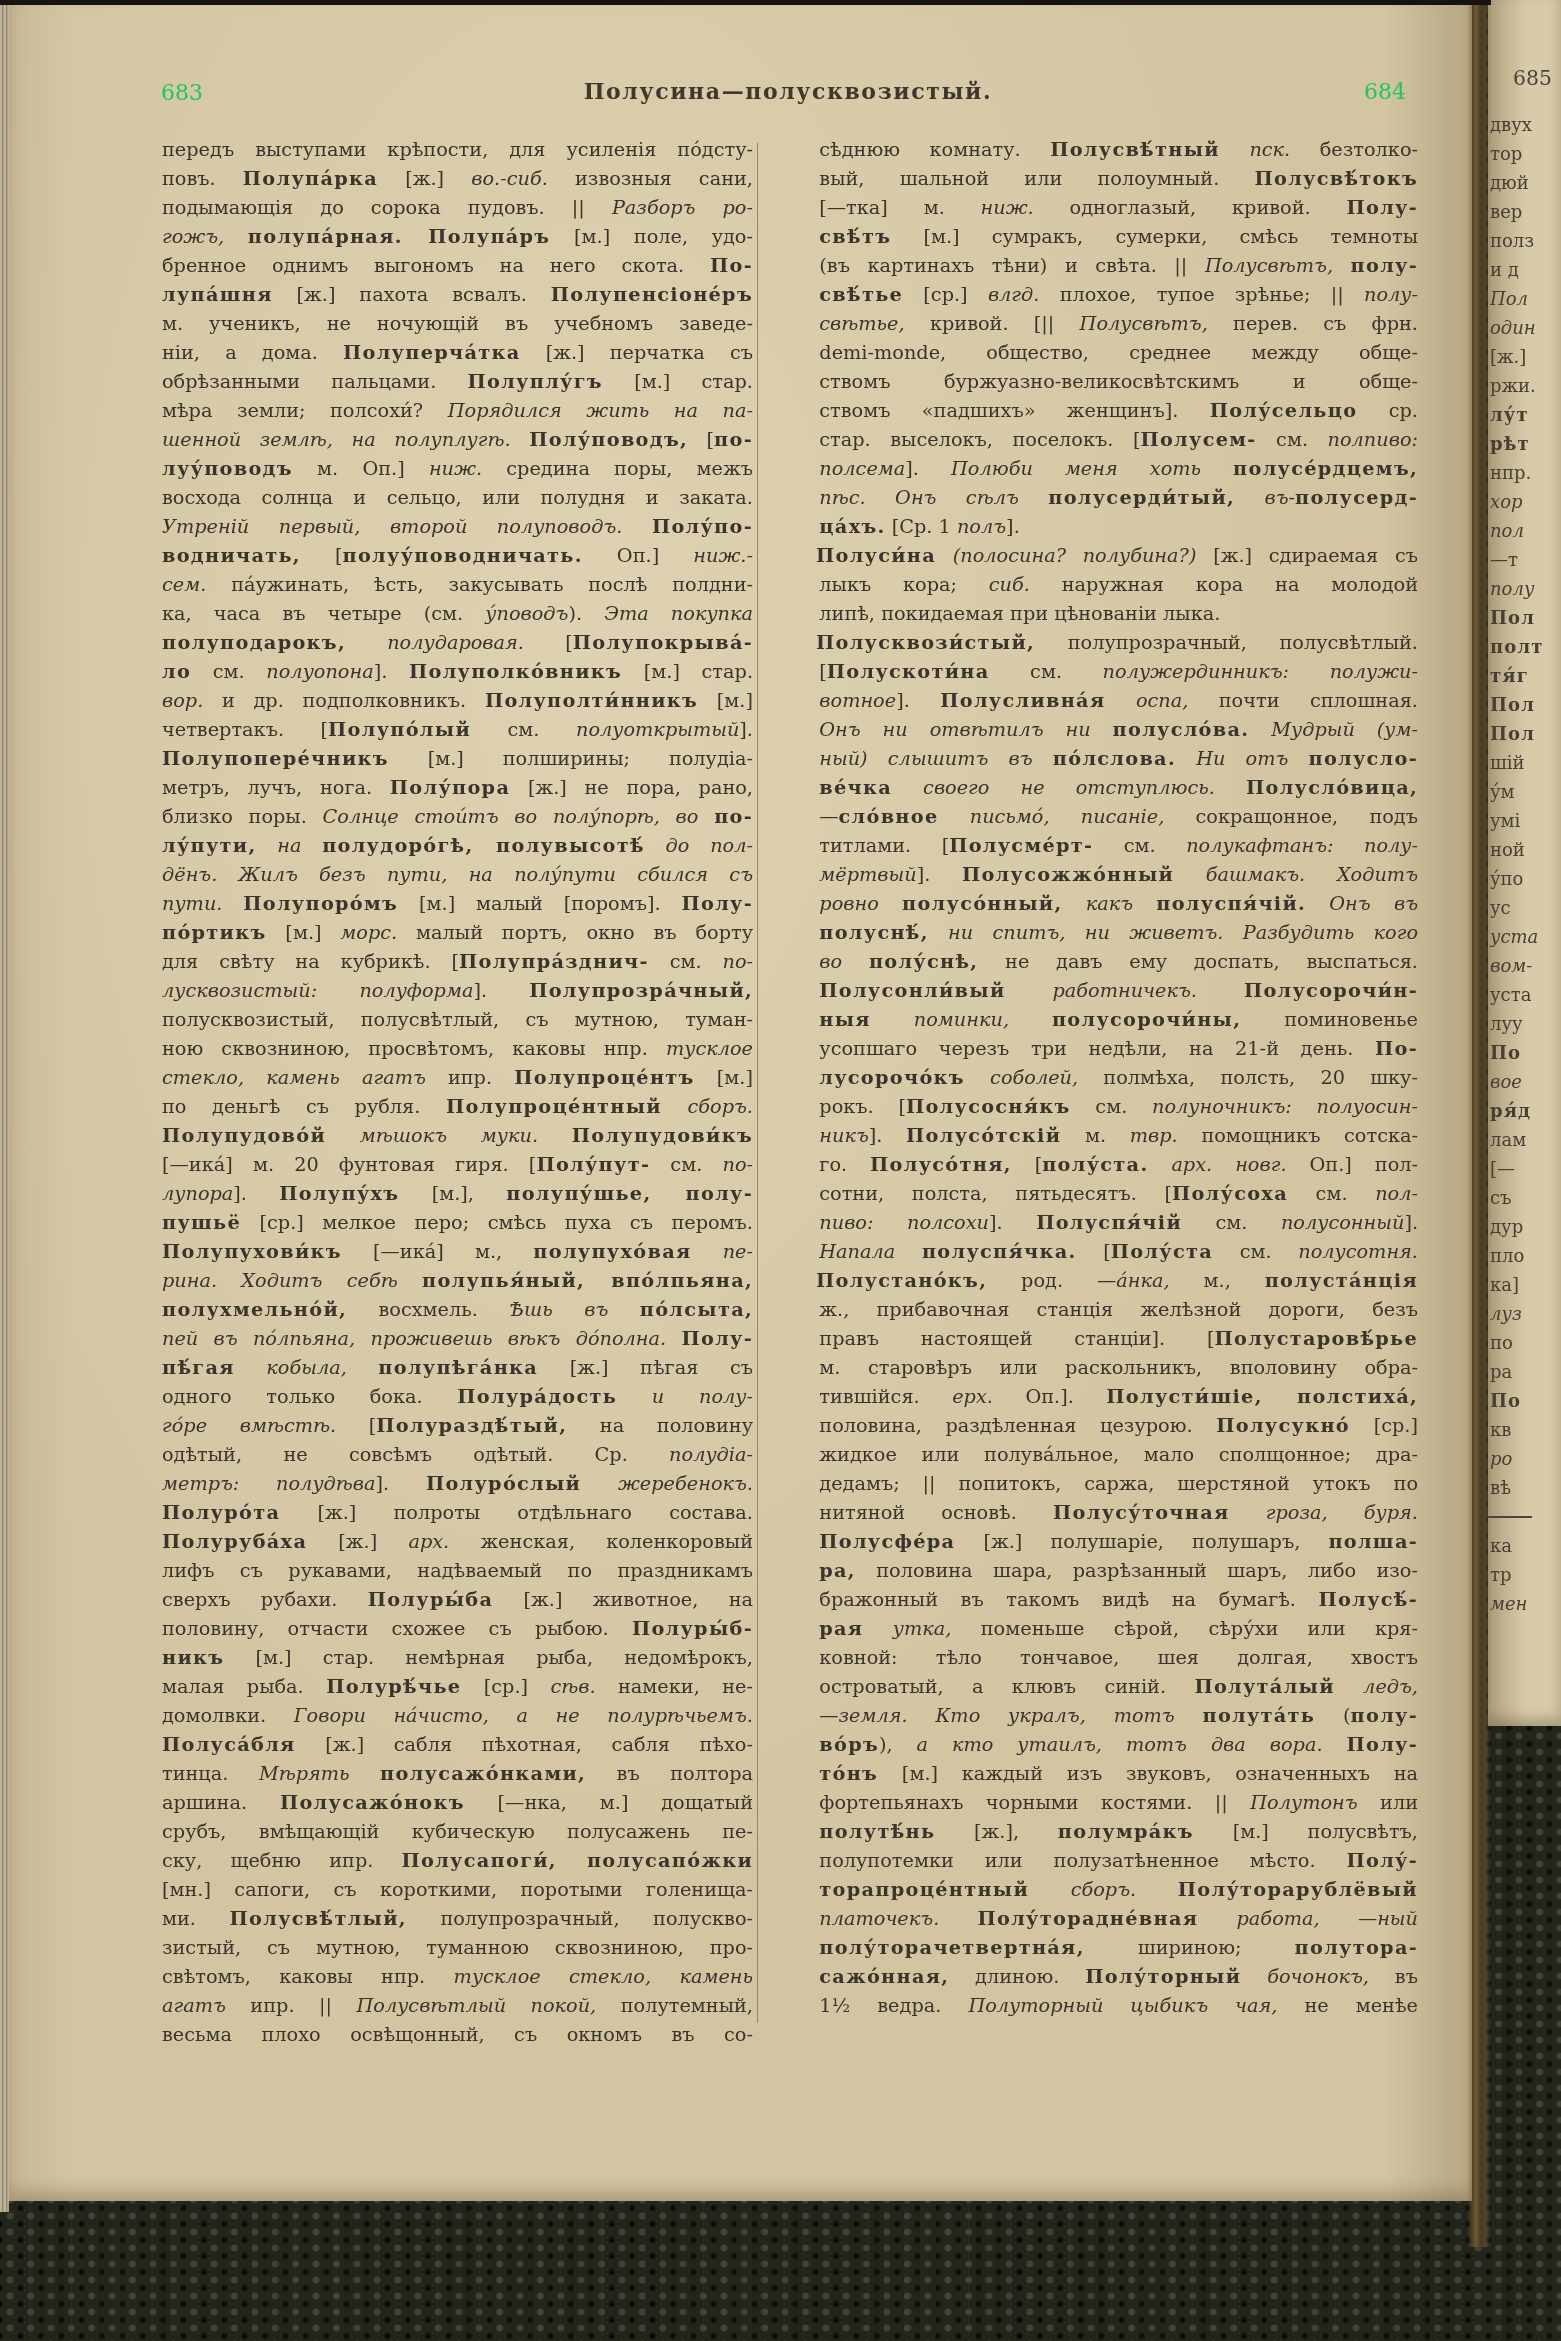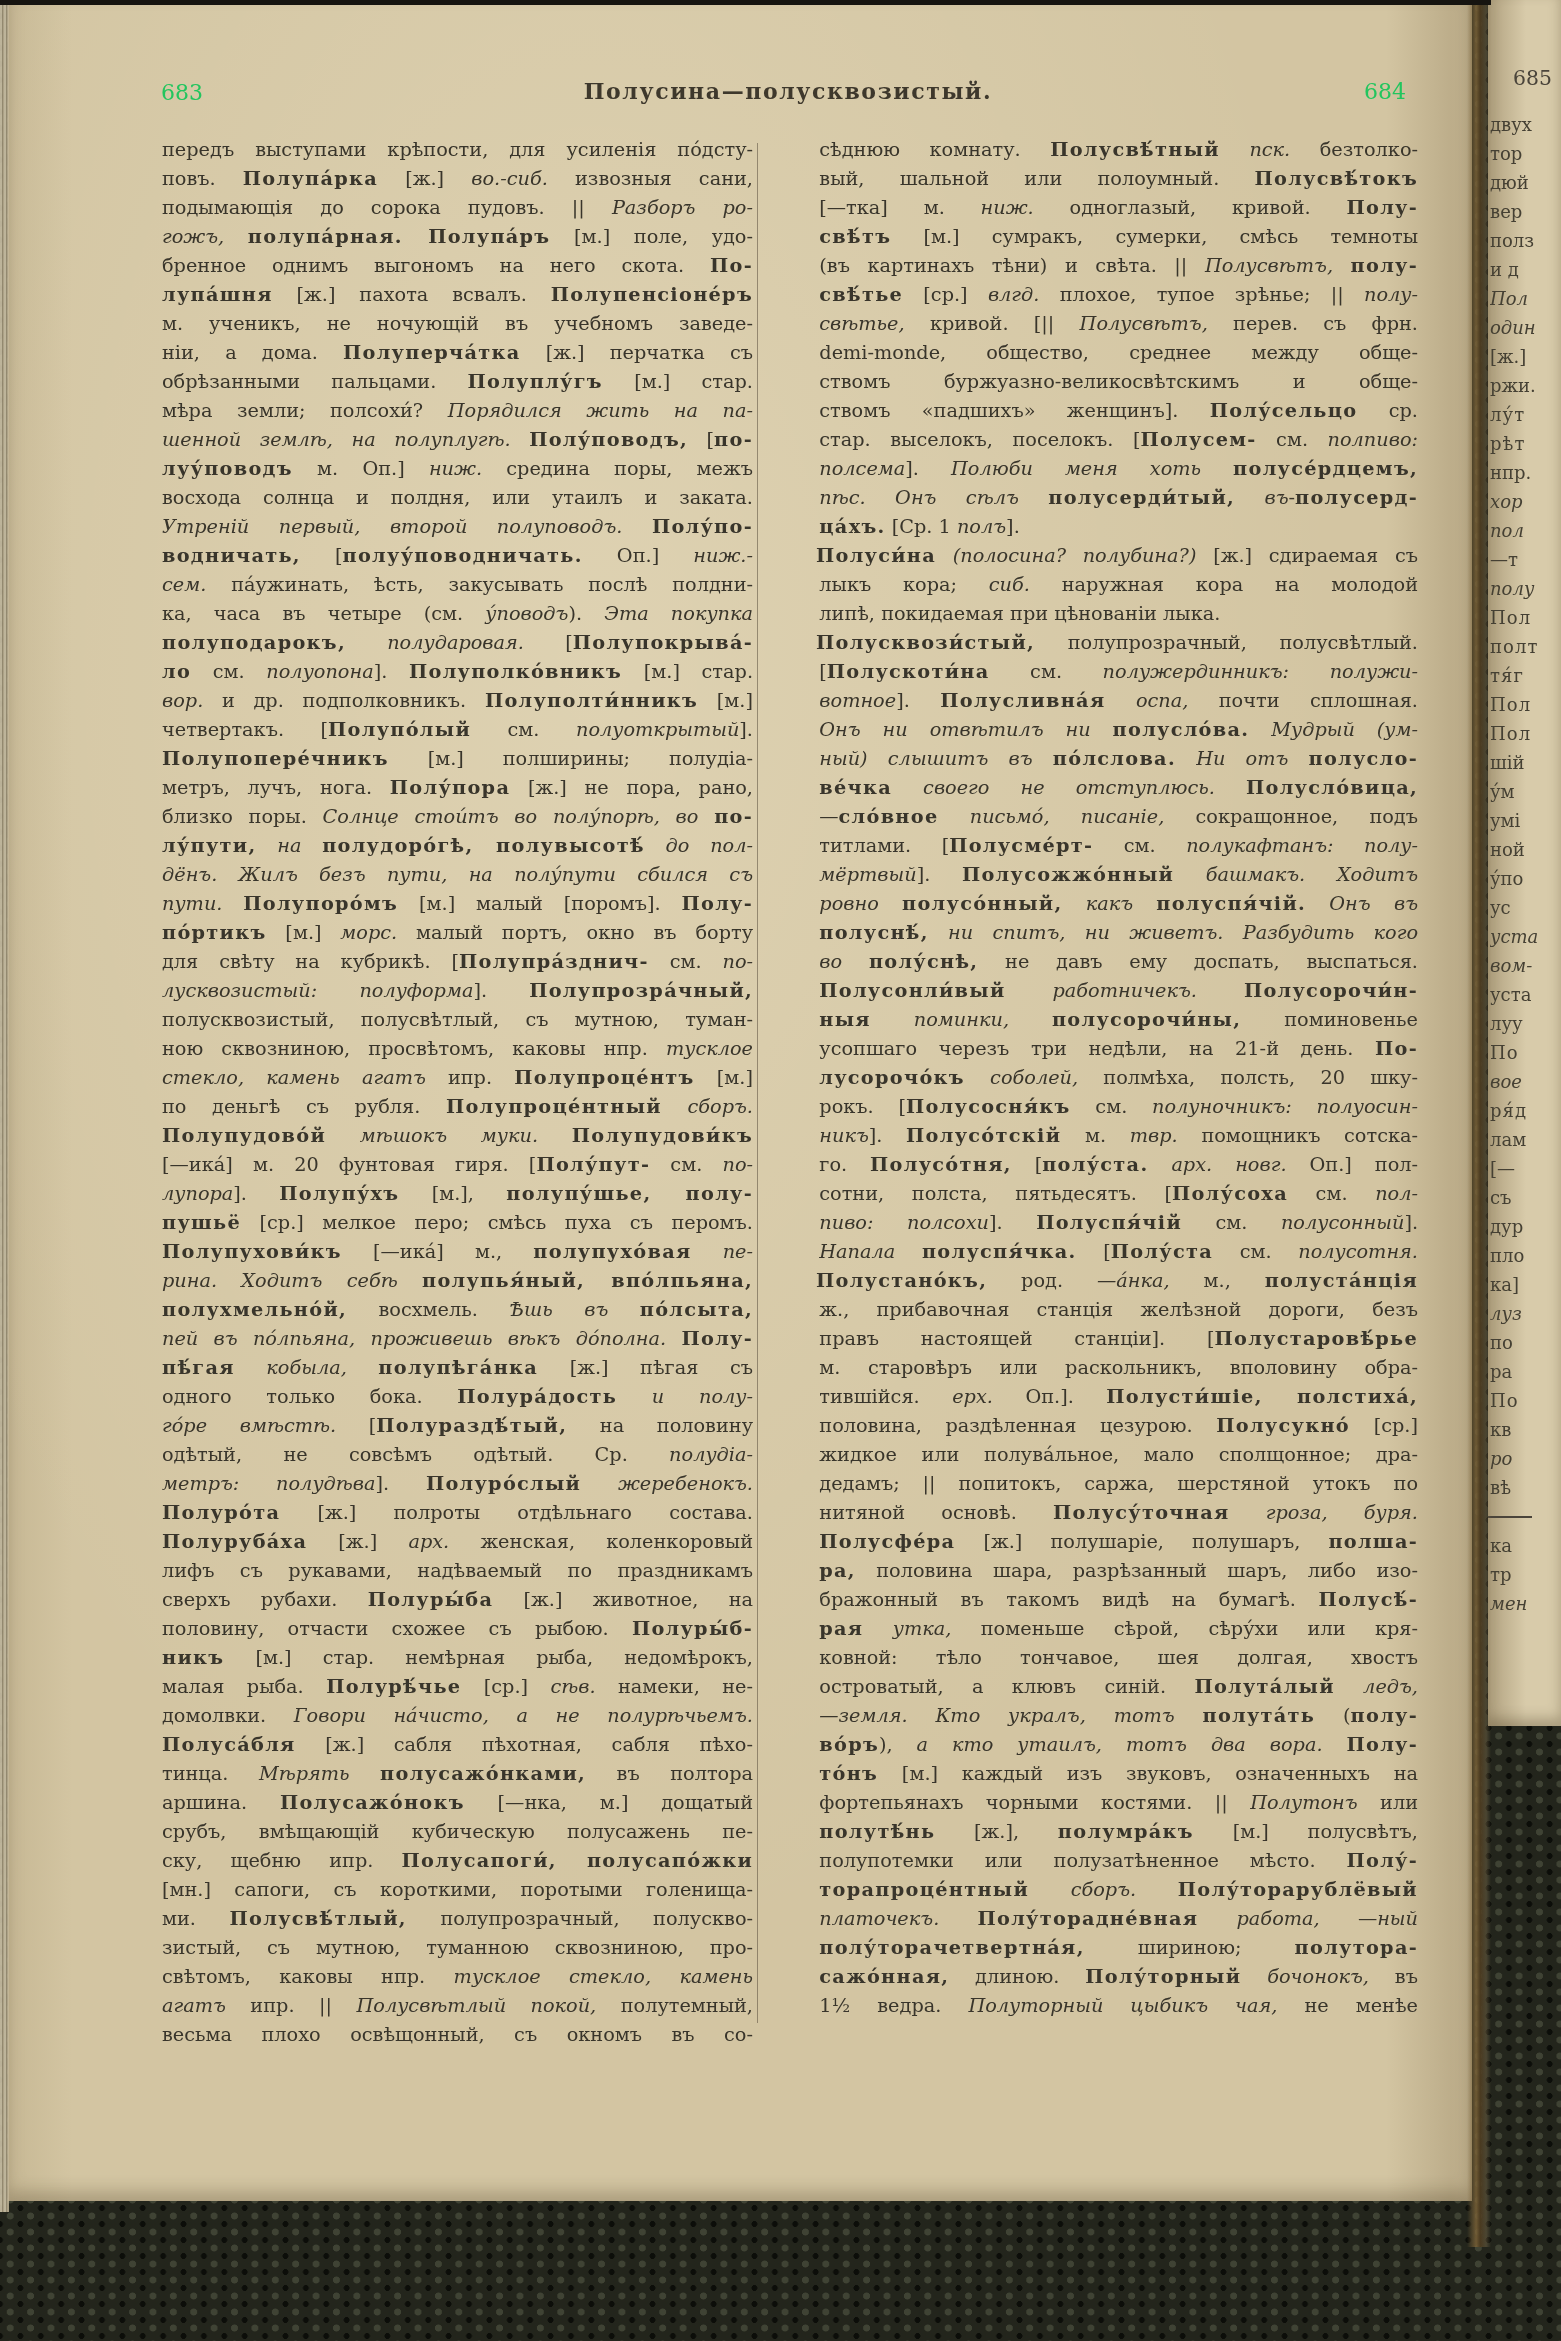--- a/index.html
+++ b/index.html
@@ -57,21 +57,21 @@
   #col-right .tline.hang{margin-left:16px;}
   .tline b{font-weight:bold;letter-spacing:1.3px;}
   .tline i{font-style:italic;}
   .column-divider{
     position:absolute;left:757px;top:143px;width:1.1px;height:1880px;z-index:5;
     background:rgba(62,52,38,0.45);
   }
   #side-page-number{position:absolute;left:25px;top:66px;font-size:20.4px;color:#4a443a;}
   .side-fragments{position:absolute;left:2px;top:110px;width:60px;}
   .frag-line{font-size:18px;line-height:29px;height:29px;color:#454033;white-space:nowrap;overflow:hidden;}
-  .frag-line b{font-weight:normal;letter-spacing:1.1px;margin-top:36px;}
+  .frag-line b{font-weight:bold;letter-spacing:1.1px;margin-top:36px;}
   .frag-line i{font-style:italic;}
   .frag-sep{height:29px;position:relative;}
   .frag-sep::after{content:"";position:absolute;left:-3.2px;top:14px;width:45px;height:1.6px;background:#4a443a;}
   .top-dark-strip{position:absolute;left:0;top:0;width:1491px;height:4.8px;z-index:5;background:#161410;}
 </style>
 </head>
 <body>
 
 <div class="top-dark-strip"></div>
 <div class="page-stack-edge"></div>
@@ -90,21 +90,21 @@
     <div class="tline">подымающія до сорока пудовъ. || <i>Разборъ ро-</i></div>
     <div class="tline"><i>гожъ,</i> <b>полупа́рная. Полупа́ръ</b> [м.] поле, удо-</div>
     <div class="tline">бренное однимъ выгономъ на него скота. <b>По-</b></div>
     <div class="tline"><b>лупа́шня</b> [ж.] пахота всвалъ. <b>Полупенсіоне́ръ</b></div>
     <div class="tline">м. ученикъ, не ночующій въ учебномъ заведе-</div>
     <div class="tline">ніи, а дома. <b>Полуперча́тка</b> [ж.] перчатка съ</div>
     <div class="tline">обрѣзанными пальцами. <b>Полуплу́гъ</b> [м.] стар.</div>
     <div class="tline">мѣра земли; полсохи́? <i>Порядился жить на па-</i></div>
     <div class="tline"><i>шенной землѣ, на полуплугѣ.</i> <b>Полу́поводъ,</b> [<b>по-</b></div>
     <div class="tline"><b>луу́поводъ</b> м. Оп.] <i>ниж.</i> средина поры, межъ</div>
-    <div class="tline">восхода солнца и полдня, или утаилъ и заката.</div>
+    <div class="tline">восхода солнца и сельцо, или полудня и заката.</div>
     <div class="tline"><i>Утреній первый, второй полуповодъ.</i> <b>Полу́по-</b></div>
     <div class="tline"><b>водничать,</b> [<b>полуу́поводничать.</b> Оп.] <i>ниж.-</i></div>
     <div class="tline"><i>сем.</i> па́ужинать, ѣсть, закусывать послѣ полдни-</div>
     <div class="tline">ка, часа въ четыре (см. <i>у́поводъ</i>). <i>Эта покупка</i></div>
     <div class="tline"><b>полуподарокъ,</b> <i>полударовая.</i> [<b>Полупокрыва́-</b></div>
     <div class="tline"><b>ло</b> см. <i>полуопона</i>]. <b>Полуполко́вникъ</b> [м.] стар.</div>
     <div class="tline"><i>вор.</i> и др. подполковникъ. <b>Полуполти́нникъ</b> [м.]</div>
     <div class="tline">четвертакъ. [<b>Полупо́лый</b> см. <i>полуоткрытый</i>].</div>
     <div class="tline"><b>Полупопере́чникъ</b> [м.] полширины; полудіа-</div>
     <div class="tline">метръ, лучъ, нога. <b>Полу́пора</b> [ж.] не пора, рано,</div>

